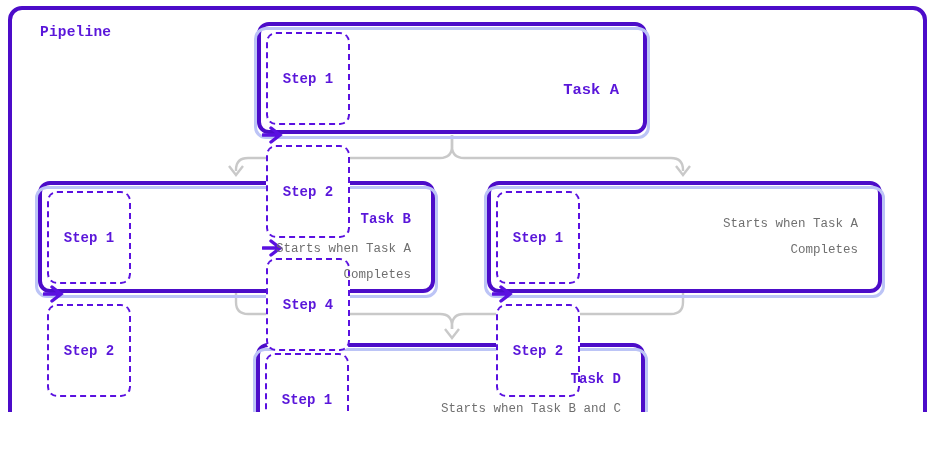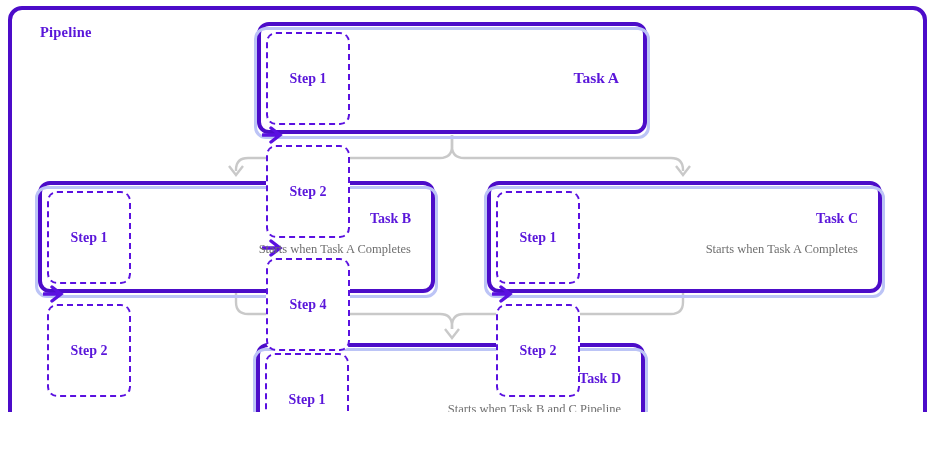--- a/index.html
+++ b/index.html
@@ -7,21 +7,21 @@
     --purple-text:#5a16da;
     --step:#5a10e0;
     --light:#bcc4f6;
     --dark:#1d1456;
     --conn:#c9c9c9;
     --note:#6f6f6f;
   }
   html,body{margin:0;padding:0;background:#fff;}
   .stage{
     position:relative;width:935px;height:412px;background:#fff;
-    font-family:Liberation Serif, serif;overflow:hidden;
+    font-family:Liberation Mono, monospace;overflow:hidden;
   }
   .frame{
     position:absolute;left:8px;top:6px;width:919px;height:463px;
     box-sizing:border-box;border:4px solid var(--purple);border-radius:14px;
     box-shadow:0 4px 0 -2px var(--dark);
     background:#fff;
   }
   .pipeline-label{
     position:absolute;left:40px;top:24px;
     color:var(--purple-text);font-size:14.5px;font-weight:700;letter-spacing:.2px;
@@ -42,21 +42,21 @@
     position:absolute;left:5px;top:6px;display:flex;align-items:flex-start;z-index:1;flex-direction:column;
   }
   .step{
     box-sizing:border-box;width:84px;height:93px;border:2.5px dashed var(--step);
     border-radius:10px;display:flex;align-items:center;justify-content:center;
     color:var(--purple-text);font-size:14px;font-weight:700;background:#fff;
     flex:0 0 auto;
   }
   .step-arrow{flex:0 0 auto;width:26px;height:20px;margin:0 -4px;z-index:2;}
   .center-label{
-    position:absolute;right:24px;top:0;height:100%;display:flex;align-items:center;
+    position:absolute;right:24px;top:12px;height:100%;display:flex;align-items:center;
     color:var(--purple-text);font-size:15.5px;font-weight:700;z-index:1;
   }
   .label-block{
     position:absolute;right:20px;top:26px;text-align:right;z-index:1;
   }
   .task-title{
     color:var(--purple-text);font-size:14px;font-weight:700;margin:0 0 9px 0;
   }
   .task-note{
     color:var(--note);font-size:12.5px;line-height:26px;max-width:160px;margin-left:auto;
@@ -124,21 +124,20 @@
 
   <div class="task task-c">
     <div class="steps-row">
         <div class="step">Step 1</div>
         <svg class="step-arrow" viewBox="0 0 26 20">
           <path d="M1 10 H16 M9 3 L18 10 L9 17" fill="none" stroke="#5a10e0" stroke-width="3.4" stroke-linecap="round" stroke-linejoin="miter"></path>
         </svg>
         <div class="step">Step 2</div>
       </div>
     <div class="label-block">
-      <div class="task-title">Task C</div>
       <div class="task-note">Starts when Task A Completes</div>
     </div>
   </div>
 
   <div class="task task-d">
     <div class="steps-row">
         <div class="step">Step 1</div>
       </div>
     <div class="label-block">
       <div class="task-title">Task D</div>

